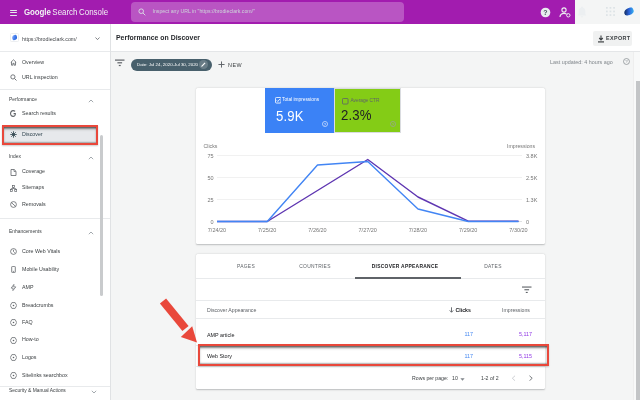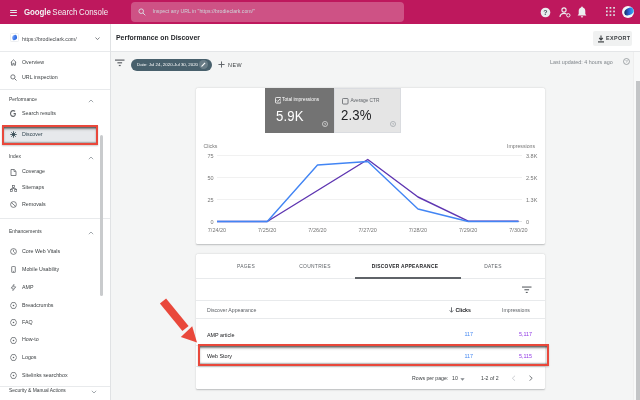--- a/index.html
+++ b/index.html
@@ -1,20 +1,20 @@
 <!DOCTYPE html>
 <html><head>
 <meta charset="utf-8">
 <style>
   * { margin:0; padding:0; box-sizing:border-box; }
   html,body { width:640px; height:400px; overflow:hidden; }
   body { position:relative; font-family:"Liberation Sans",sans-serif; background:#f4f5f5; }
   .abs { position:absolute; }
   
-  #topbar { position:absolute; left:0; top:0; width:640px; height:24px; background:#be185d; z-index:30; }
+  #topbar { position:absolute; left:0; top:0; width:575px; height:24px; background:#a21caf; z-index:30; }
   .hline { position:absolute; left:9.5px; width:7.2px; height:1.1px; background:#e4e9ec; border-radius:0.5px; }
   #logo { position:absolute; left:24px; top:0; height:24px; line-height:24px; font-size:9px; color:#f1f3f4; letter-spacing:0; white-space:nowrap; }
   #logo b { font-weight:700; letter-spacing:-0.1px; }
   #searchbox { position:absolute; left:131px; top:2px; width:273px; height:19.5px; background:rgba(255,255,255,0.25); border-radius:4px; }
   #searchbox .ph { position:absolute; left:21.5px; top:0; line-height:19.5px; font-size:5.2px; color:#cdd6da; white-space:nowrap; }
   
   #sidebar { position:absolute; left:0; top:24px; width:111px; height:376px; background:#fff; border-right:1px solid #e0e2e4; z-index:5; }
   #proprow { position:absolute; left:0; top:0; width:110px; height:28px; border-bottom:1px solid #e8eaec; background:#fff; }
   .navlabel { position:absolute; left:9px; font-size:4.9px; color:#3c4043; white-space:nowrap; }
   .navitem { position:absolute; left:22px; font-size:5.3px; color:#3c4043; white-space:nowrap; }
@@ -227,33 +227,33 @@
     <path d="M4 0.5 V7.5 M0.5 4 H7.5" stroke="#5f6368" stroke-width="1.1"></path>
   </svg>
 <span class="abs" style="left:228px;top:61.5px;font-size:5.4px;color:#3c4043;letter-spacing:0.5px;z-index:3">NEW</span>
 <span class="abs" style="left:550px;top:58.5px;font-size:5.4px;color:#80868b;z-index:3">Last updated: 4 hours ago</span>
 <svg class="abs" style="left:622.5px;top:57.5px;z-index:3" width="7" height="7" viewBox="0 0 8 8">
     <circle cx="4" cy="4" r="3.4" fill="none" stroke="#80868b" stroke-width="0.8"></circle>
     <text x="4" y="5.9" font-size="5" fill="#80868b" text-anchor="middle" font-family="Liberation Sans">?</text>
   </svg>
 
 <div class="card" id="chartcard" style="left:196px;top:88px;width:349px;height:156px;">
-  <div class="tile" style="left:69px;width:69px;background:#737373;">
+  <div class="tile" style="left:69px;width:69px;background:#3b82f6;">
     <svg class="abs" style="left:9.5px;top:9px" width="6.5" height="6.5" viewBox="0 0 7 7">
         <rect x="0.5" y="0.5" width="6" height="6" rx="1" fill="none" stroke="#fff" stroke-width="0.9"></rect>
         <path d="M1.8 3.6 L3 4.8 L5.3 2.2" fill="none" stroke="#fff" stroke-width="0.9"></path>
       </svg>
     <span class="lbl" style="color:#fff;">Total impressions</span>
     <span class="num" style="color:#fff;">5.9K</span>
     <svg class="abs" style="left:57px;top:33px" width="6" height="6" viewBox="0 0 8 8">
         <circle cx="4" cy="4" r="3.4" fill="none" stroke="rgba(255,255,255,0.85)" stroke-width="0.9"></circle>
         <text x="4" y="6" font-size="5.4" fill="rgba(255,255,255,0.85)" text-anchor="middle" font-family="Liberation Sans">?</text>
       </svg>
   </div>
-  <div class="tile" style="left:138px;width:67px;background:#e5e5e5;border:1px solid #dadce0;">
+  <div class="tile" style="left:138px;width:67px;background:#84cc16;border:1px solid #dadce0;">
     <svg class="abs" style="left:7px;top:9px" width="6.5" height="6.5" viewBox="0 0 7 7">
         <rect x="0.5" y="0.5" width="6" height="6" rx="1" fill="none" stroke="#5f6368" stroke-width="0.9"></rect>
       </svg>
     <span class="lbl" style="left:15.5px;color:#5f6368;">Average CTR</span>
     <span class="num" style="left:6px;color:#202124;">2.3%</span>
     <svg class="abs" style="left:55px;top:32px" width="6" height="6" viewBox="0 0 8 8">
         <circle cx="4" cy="4" r="3.4" fill="none" stroke="#9aa0a6" stroke-width="0.9"></circle>
         <text x="4" y="6" font-size="5.4" fill="#9aa0a6" text-anchor="middle" font-family="Liberation Sans">?</text>
       </svg>
   </div>

